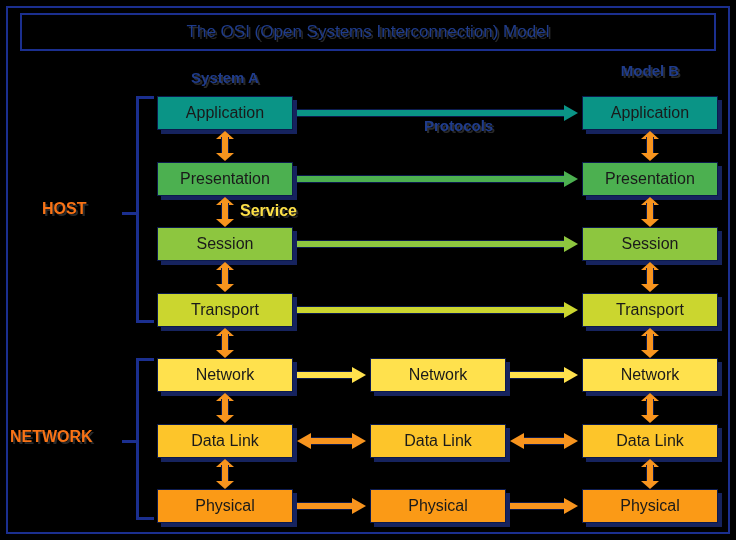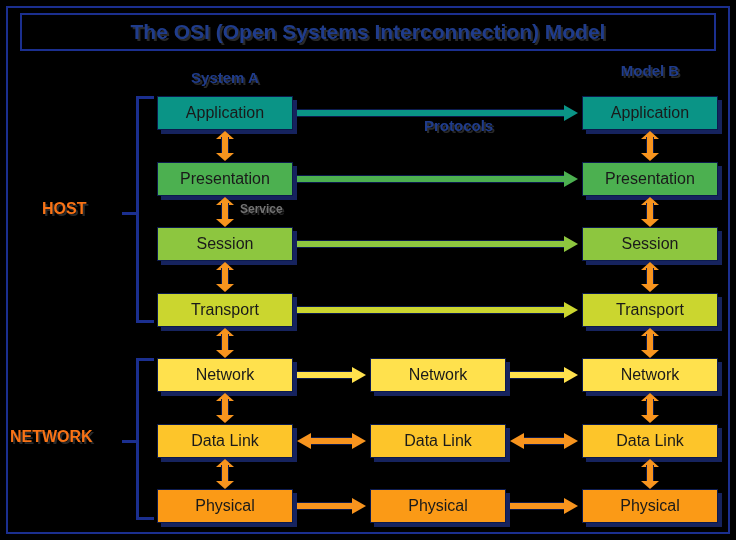--- a/index.html
+++ b/index.html
@@ -16,21 +16,21 @@
   }
 
   
   #title-box {
     position:absolute; left:20px; top:13px; width:696px; height:38px;
     border:2px solid #1b2f8f;
   }
   #title-text {
     position:absolute; left:0; top:0; width:100%; height:100%;
     display:flex; align-items:center; justify-content:center;
-    color:#1f3c8c; font-size:21px; font-weight:bold;
+    color:#1f3c8c; font-size:17px; font-weight:normal;
     text-shadow:2px 2px 0 #2a2a2a;
     white-space:nowrap;
   }
 
   
   .sys-caption {
     position:absolute; color:#1f3c8c; font-size:15px; font-weight:bold;
     text-shadow:2px 2px 0 #2a2a2a; white-space:nowrap;
   }
   #sys-a { left:157px; top:62px; width:136px; text-align:center;margin-top:7px; }
@@ -95,21 +95,21 @@
   .h-arrow .head-l { left:0; }
 
   
   #protocols-label {
     position:absolute; left:393px; top:117px;
     color:#1f3c8c; font-size:15px; font-weight:bold;
     text-shadow:2px 2px 0 #2a2a2a; white-space:nowrap;margin-left:31px;
   }
   #service-label {
     position:absolute; left:240px; top:202px;
-    color:#737373; font-size:12px; font-weight:bold;
+    color:#fde047; font-size:16px; font-weight:bold;
     text-shadow:2px 2px 0 #2a2a2a; white-space:nowrap;
   }
 </style>
 </head>
 <body>
 
 <div id="frame"></div>
 
 <div id="title-box">
   <div id="title-text">The OSI (Open Systems Interconnection) Model</div>

